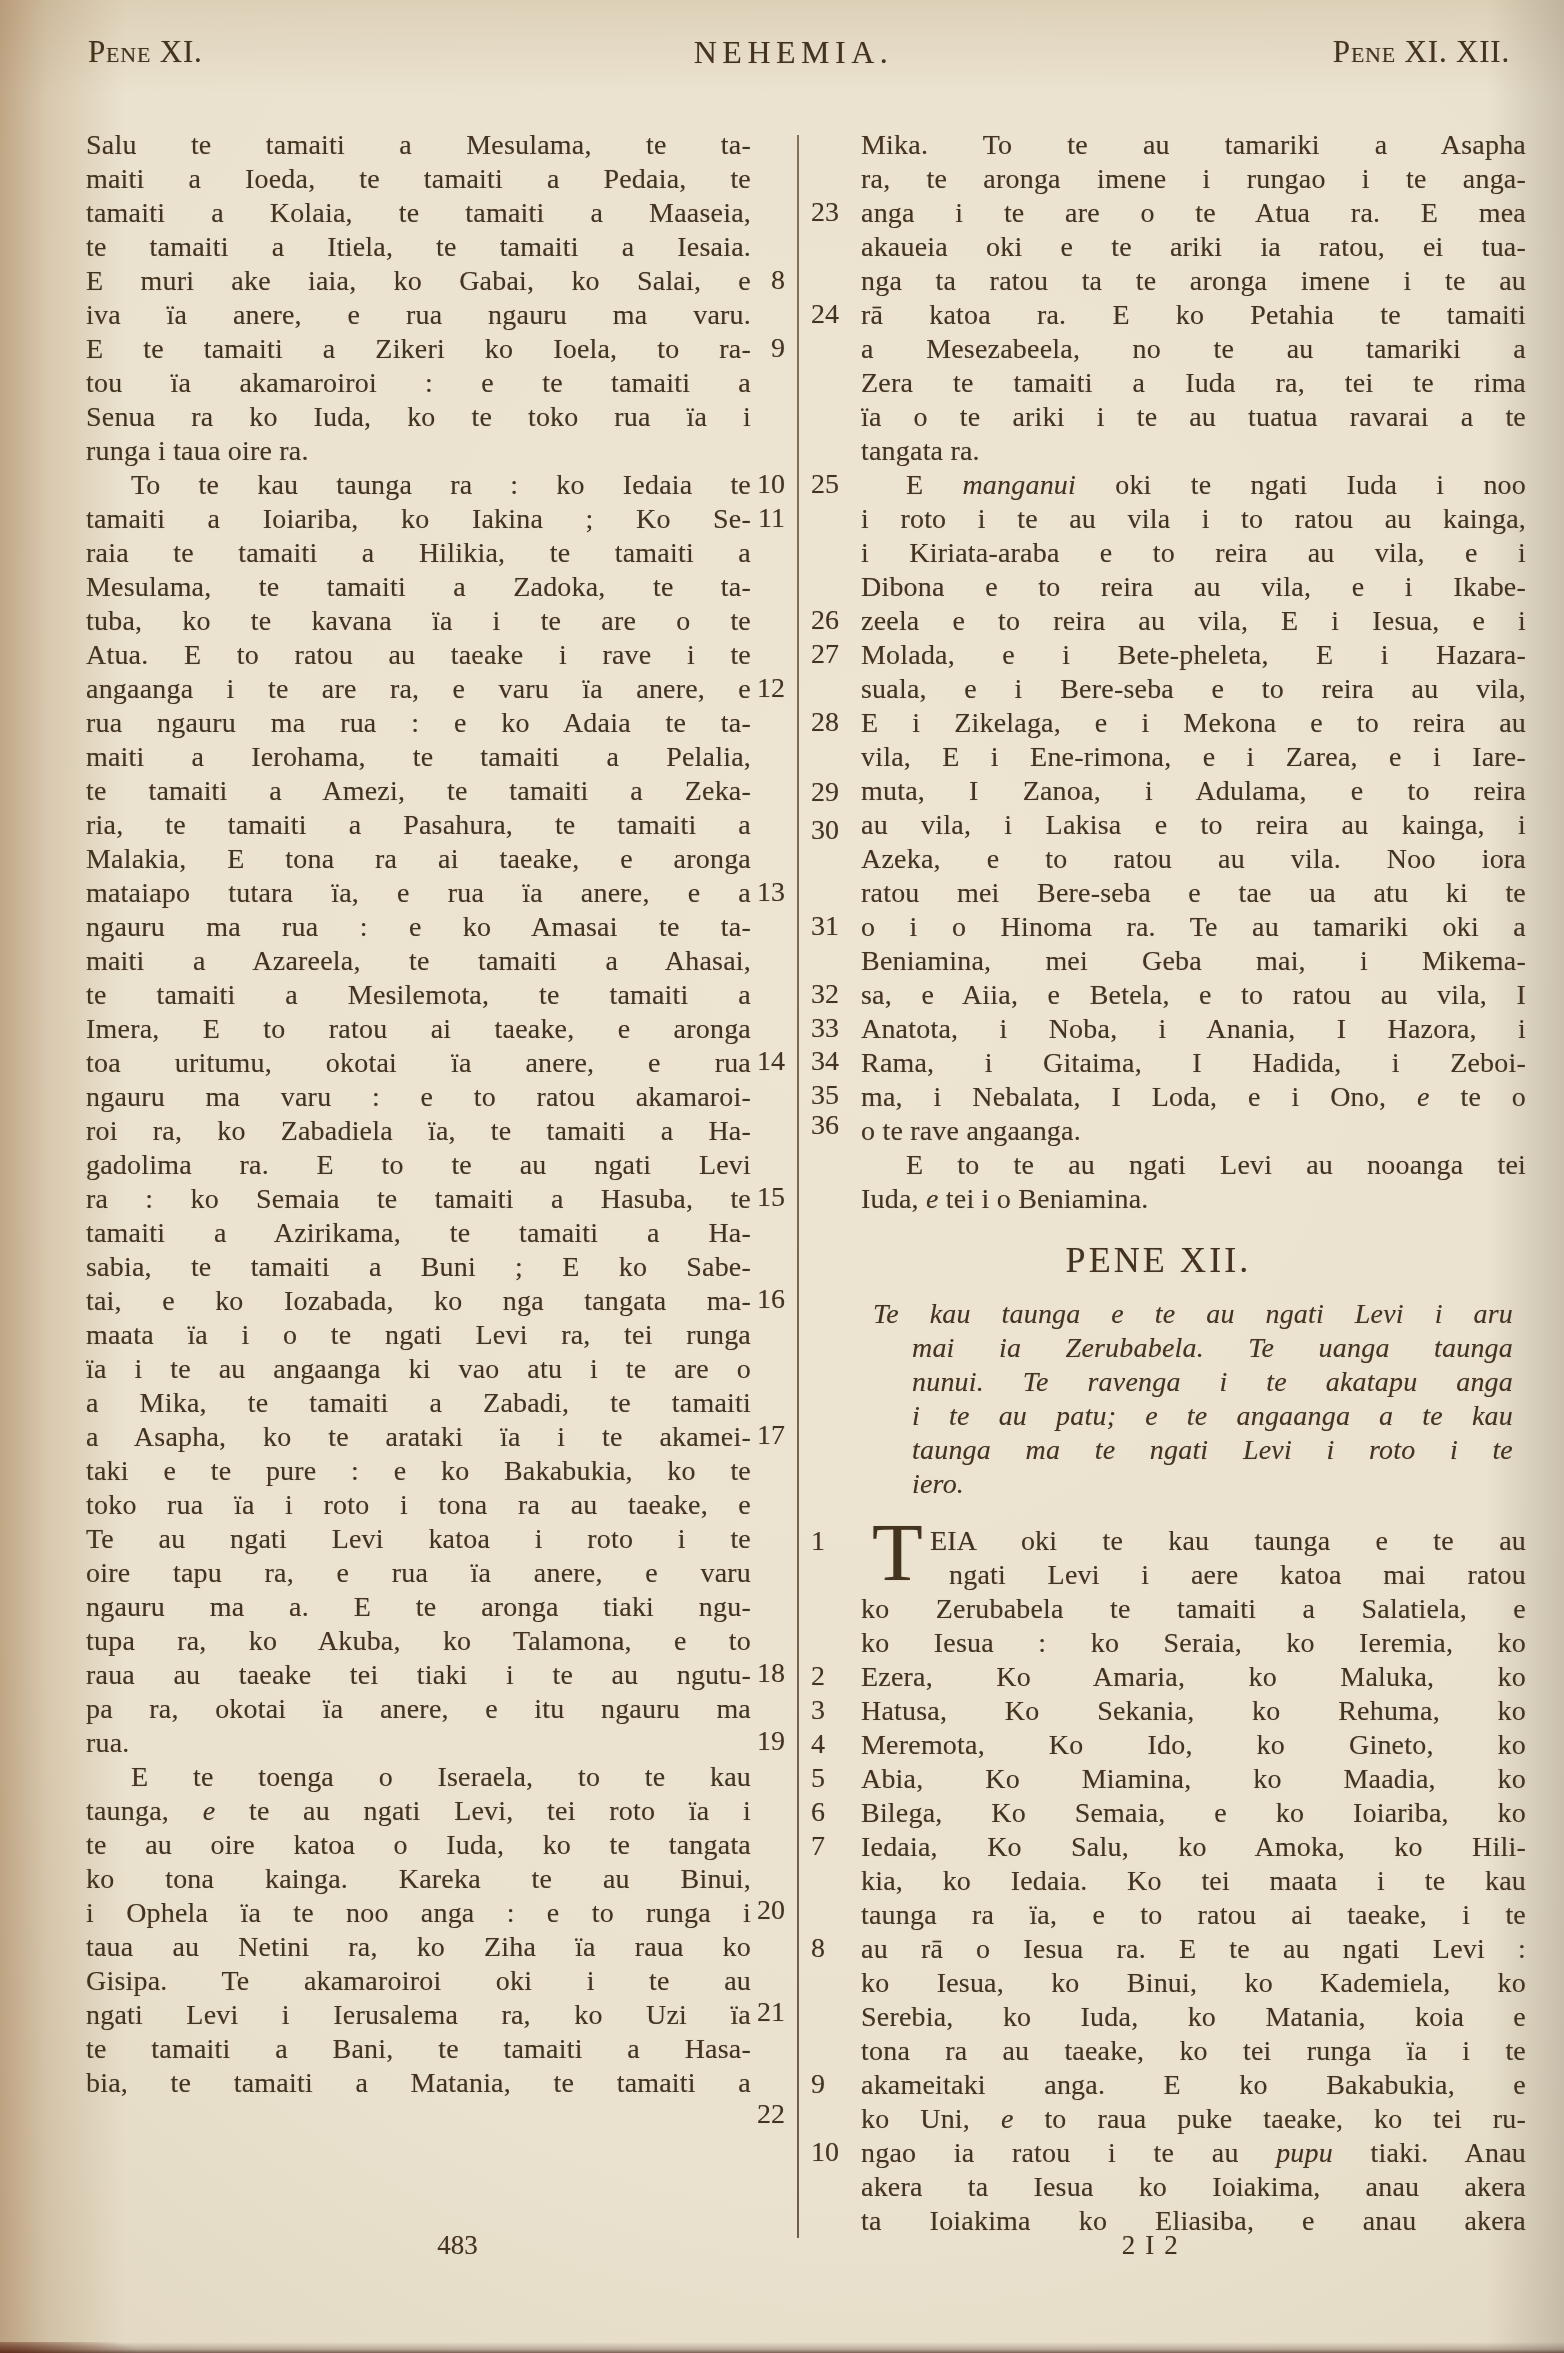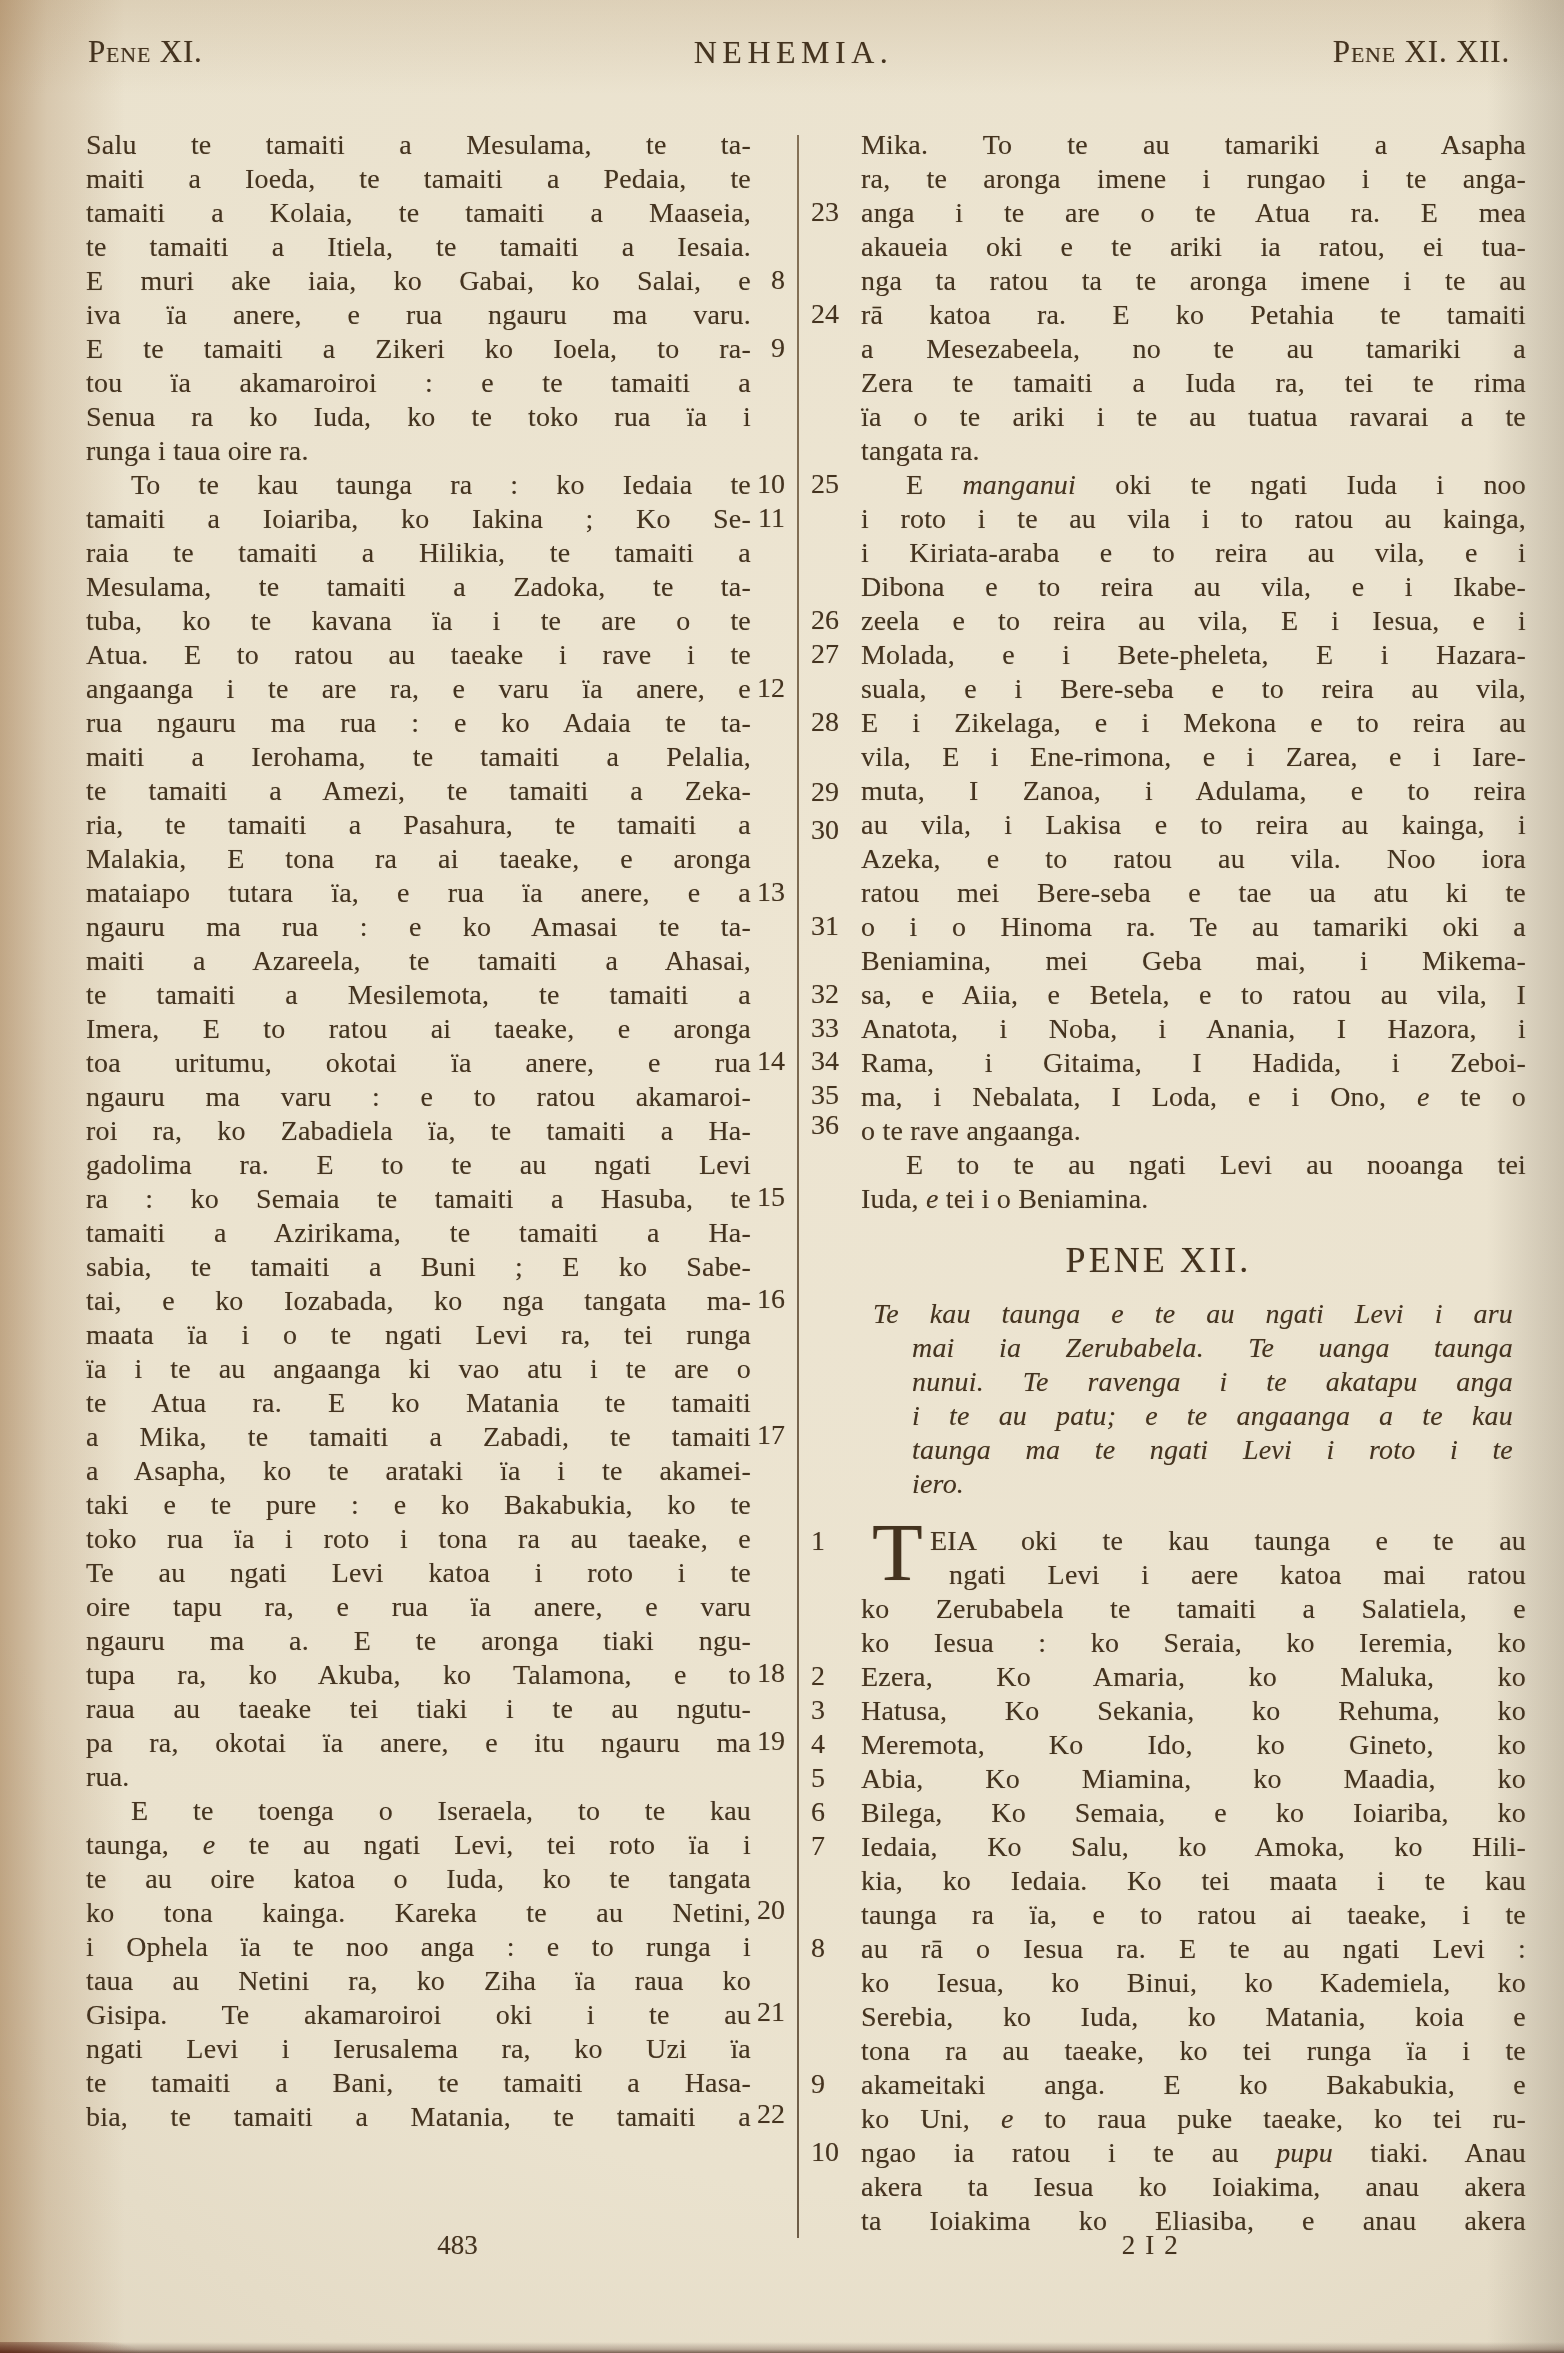--- a/index.html
+++ b/index.html
@@ -151,36 +151,35 @@
       <div class="line"><span>toa uritumu, okotai ïa anere, e rua</span></div>
       <div class="line"><span>ngauru ma varu : e to ratou akamaroi-</span></div>
       <div class="line"><span>roi ra, ko Zabadiela ïa, te tamaiti a Ha-</span></div>
       <div class="line"><span>gadolima ra.  E to te au ngati Levi</span></div>
       <div class="line"><span>ra : ko Semaia te tamaiti a Hasuba, te</span></div>
       <div class="line"><span>tamaiti a Azirikama, te tamaiti a Ha-</span></div>
       <div class="line"><span>sabia, te tamaiti a Buni ; E ko Sabe-</span></div>
       <div class="line"><span>tai, e ko Iozabada, ko nga tangata ma-</span></div>
       <div class="line"><span>maata ïa i o te ngati Levi ra, tei runga</span></div>
       <div class="line"><span>ïa i te au angaanga ki vao atu i te are o</span></div>
-      <div class="line"><span>te Atua ra.  E ko Matania te tamaiti</span></div>
       <div class="line"><span>a Mika, te tamaiti a Zabadi, te tamaiti</span></div>
       <div class="line"><span>a Asapha, ko te arataki ïa i te akamei-</span></div>
       <div class="line"><span>taki e te pure : e ko Bakabukia, ko te</span></div>
       <div class="line"><span>toko rua ïa i roto i tona ra au taeake, e</span></div>
       <div class="line"><span>Te au ngati Levi katoa i roto i te</span></div>
       <div class="line"><span>oire tapu ra, e rua ïa anere, e varu</span></div>
       <div class="line"><span>ngauru ma a.  E te aronga tiaki ngu-</span></div>
       <div class="line"><span>tupa ra, ko Akuba, ko Talamona, e to</span></div>
       <div class="line"><span>raua au taeake tei tiaki i te au ngutu-</span></div>
       <div class="line"><span>pa ra, okotai ïa anere, e itu ngauru ma</span></div>
       <div class="line end"><span>rua.</span></div>
       <div class="line para"><span>E te toenga o Iseraela, to te kau</span></div>
       <div class="line"><span>taunga, </span><span class="it">e</span><span> te au ngati Levi, tei roto ïa i</span></div>
       <div class="line"><span>te au oire katoa o Iuda, ko te tangata</span></div>
-      <div class="line"><span>ko tona kainga.  Kareka te au Netini,</span></div>
+      <div class="line"><span>ko tona kainga.  Kareka te au Binui,</span></div>
       <div class="line"><span>i Ophela ïa te noo anga : e to runga i</span></div>
       <div class="line"><span>taua au Netini ra, ko Ziha ïa raua ko</span></div>
       <div class="line"><span>Gisipa.  Te akamaroiroi oki i te au</span></div>
       <div class="line"><span>ngati Levi i Ierusalema ra, ko Uzi ïa</span></div>
       <div class="line"><span>te tamaiti a Bani, te tamaiti a Hasa-</span></div>
       <div class="line"><span>bia, te tamaiti a Matania, te tamaiti a</span></div>
     </div>
 
   <div id="col-right-a" class="col">
       <div class="line"><span>Mika.  To te au tamariki a Asapha</span></div>

